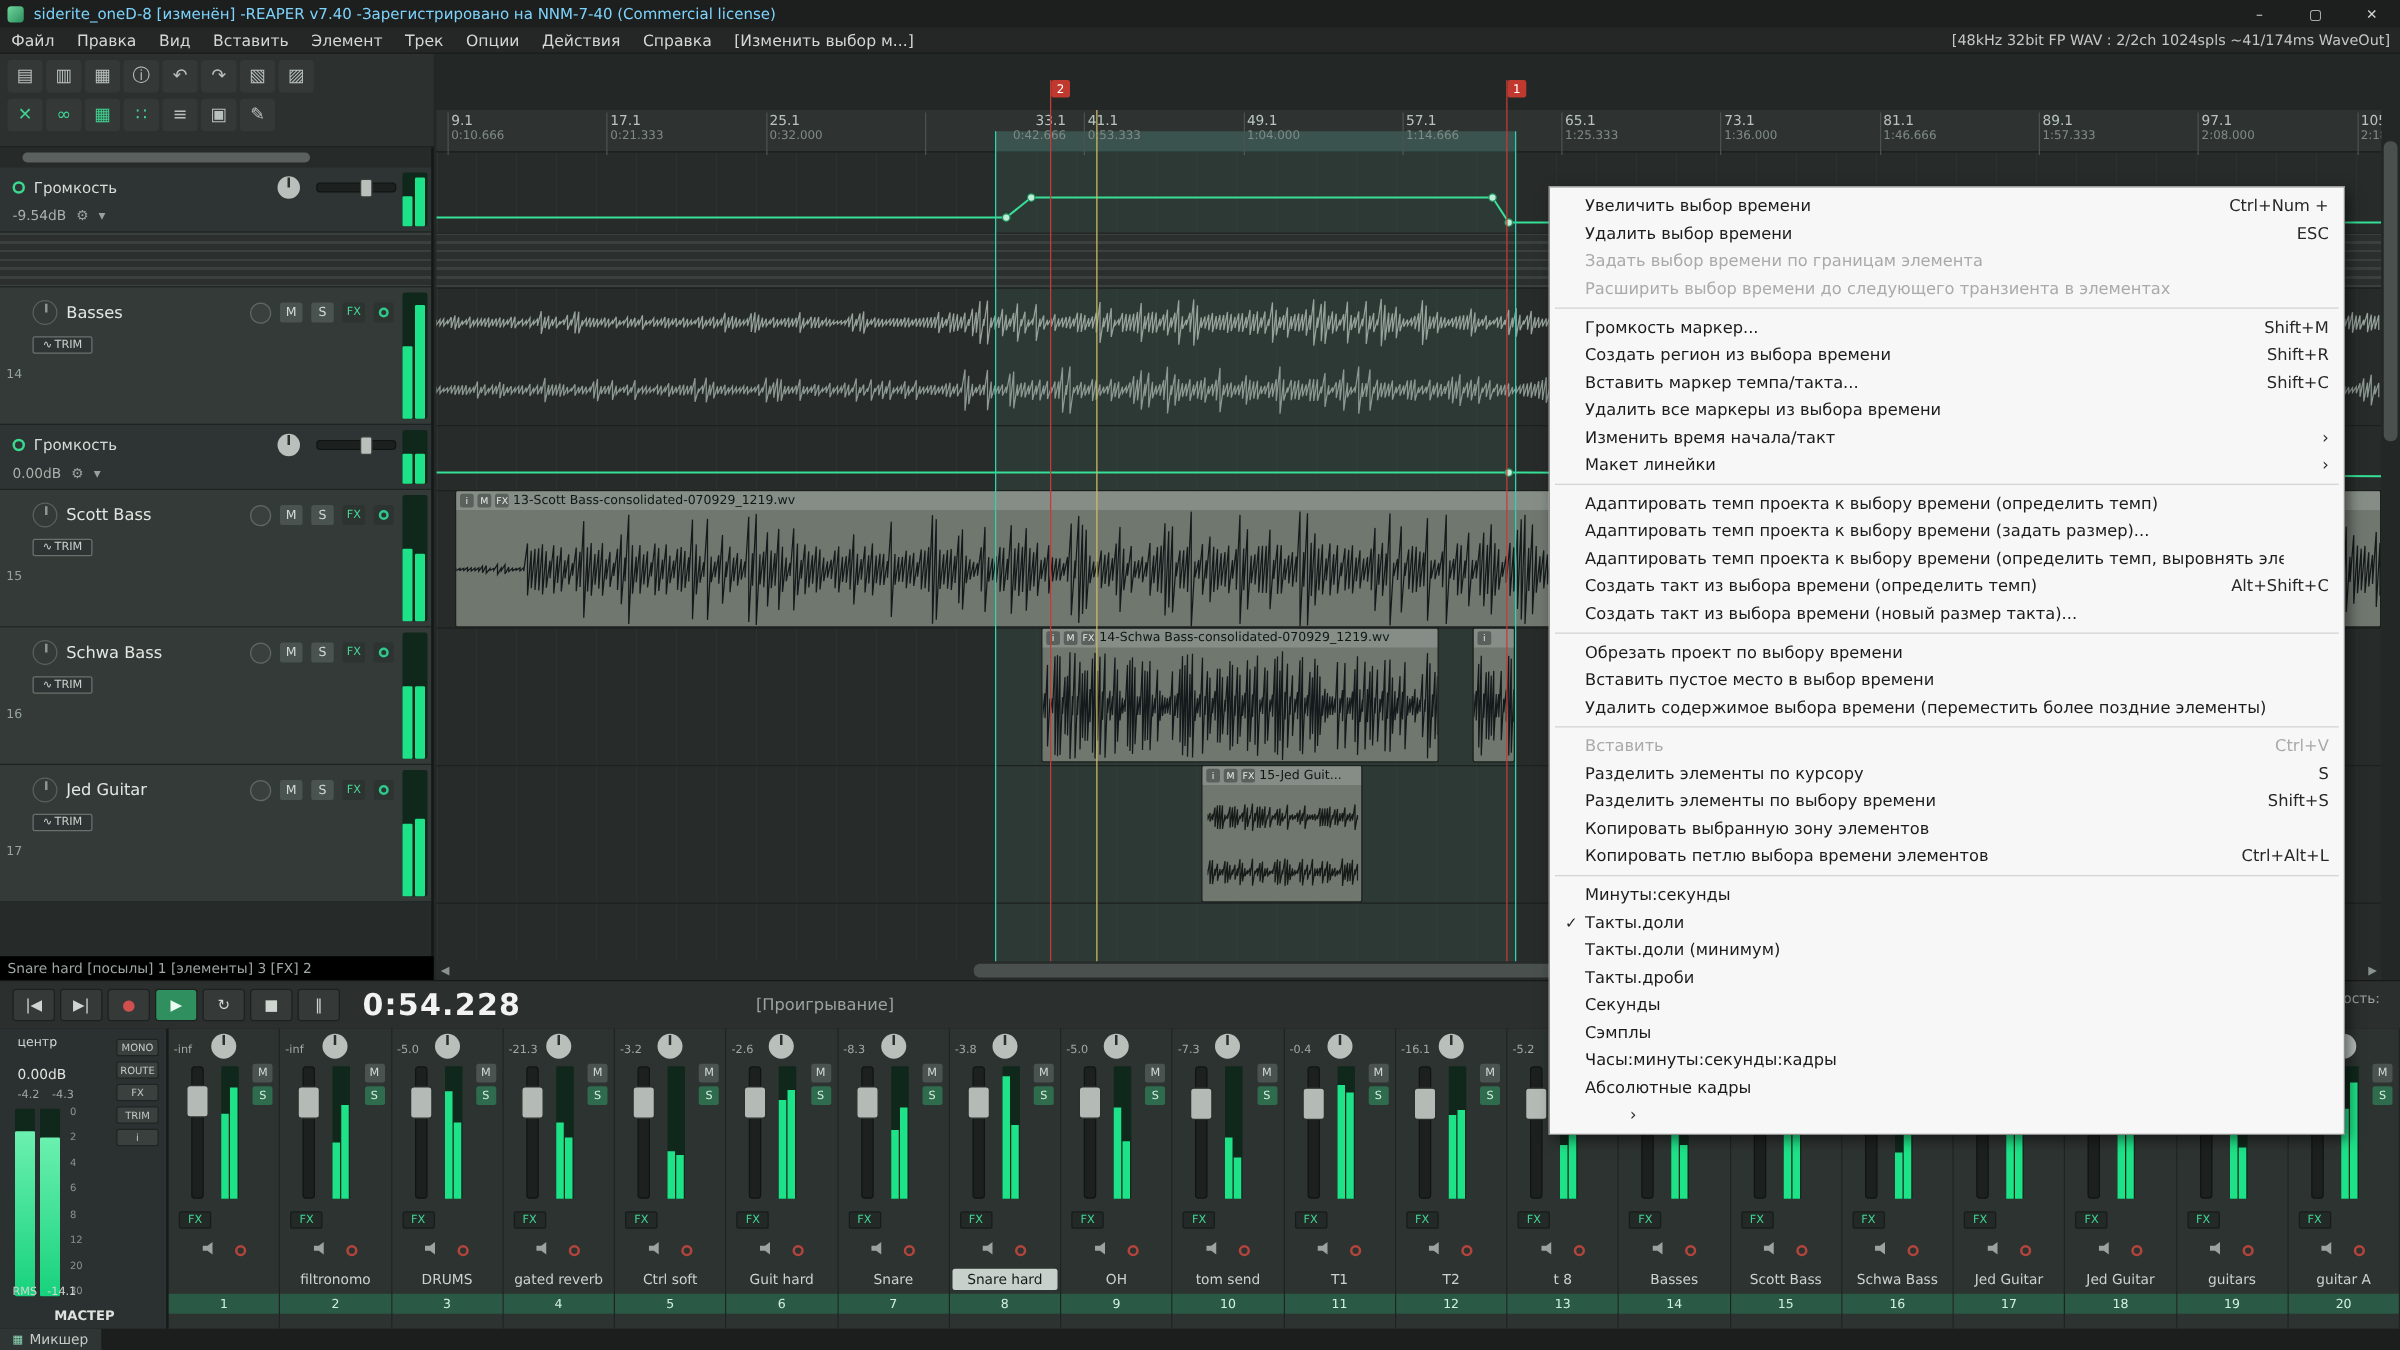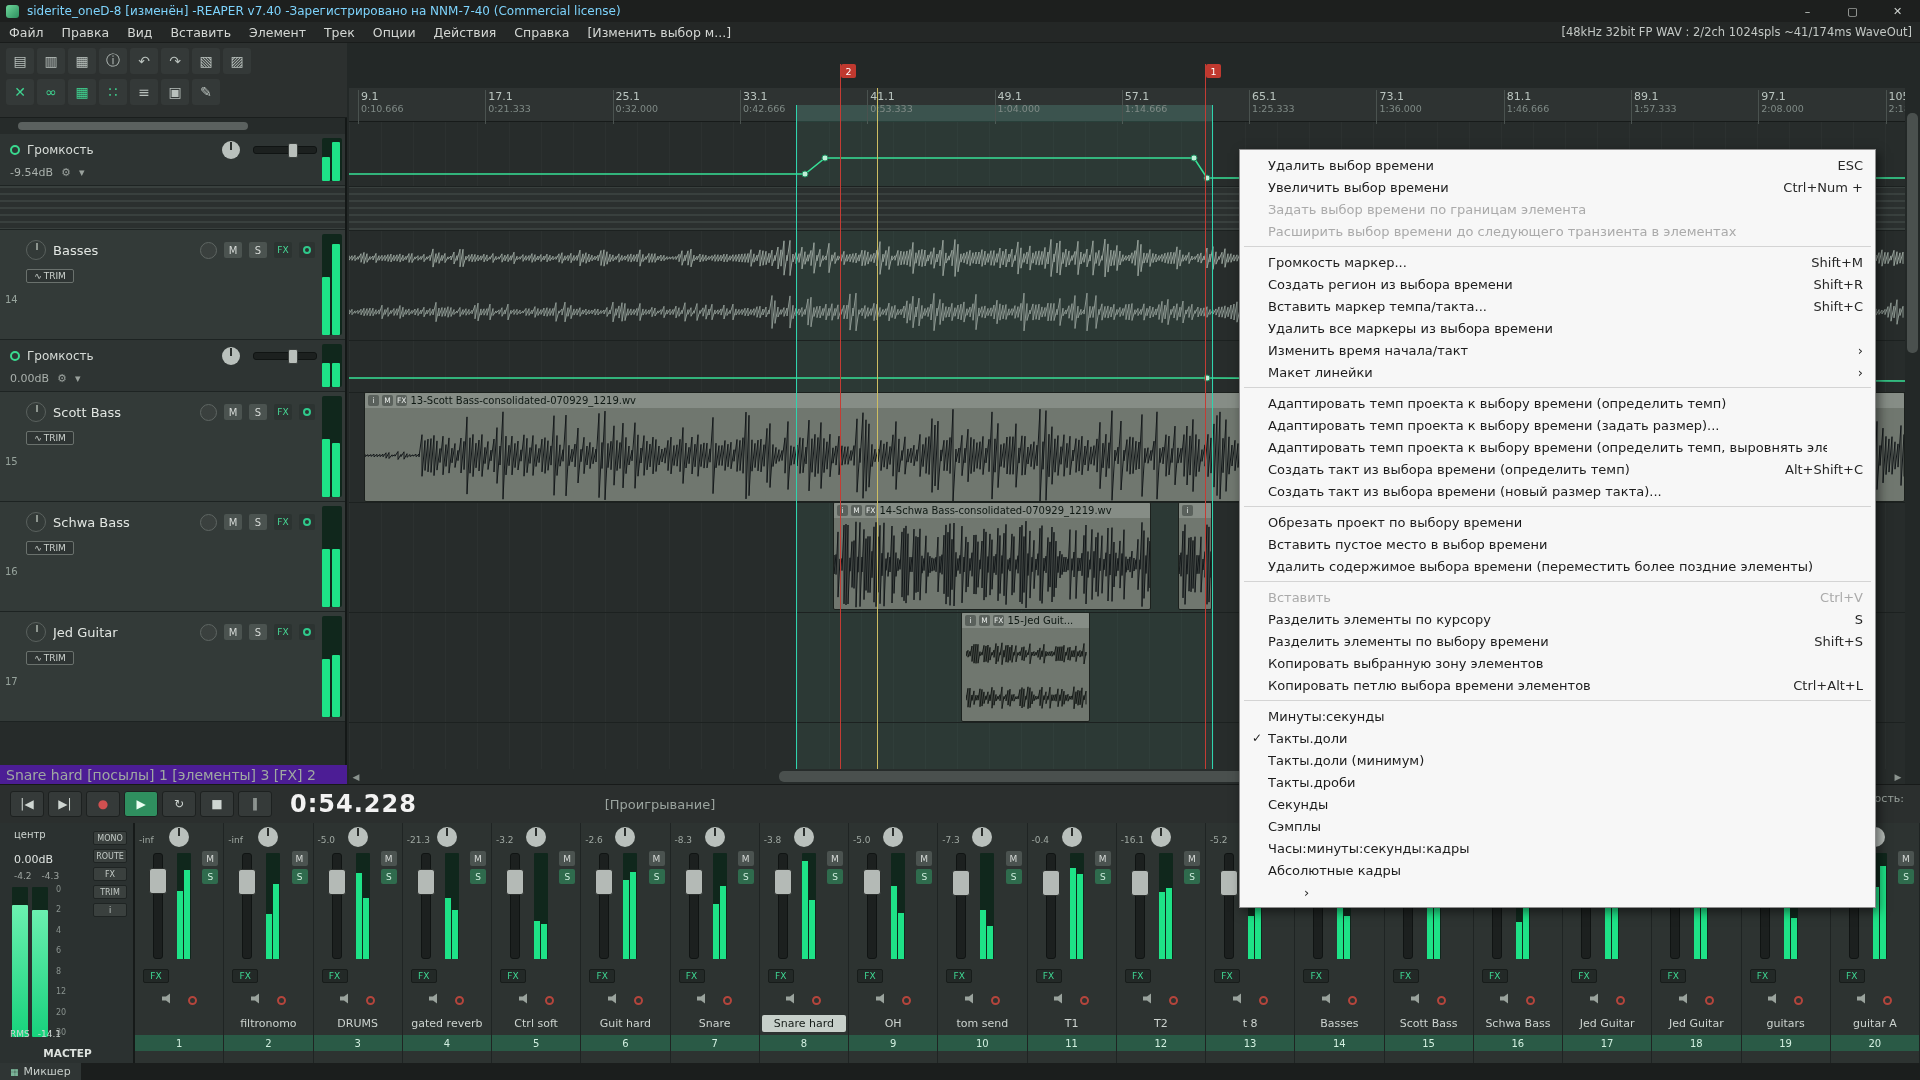--- a/index.html
+++ b/index.html
@@ -48,21 +48,21 @@
 .trk-name{font-size:13px;color:#e2e6e2;flex:1;white-space:nowrap;overflow:hidden}
 .trk-circle{width:17px;height:17px;border-radius:50%;background:#3a403e;border:1px solid #5f6663}
 .sq{width:18px;height:16px;display:flex;align-items:center;justify-content:center;font-size:10px;border-radius:2px;border:1px solid #22272&#53;;background:#4b5350;color:#d5d9d6}
 .sq.fx{background:#2c3331;color:#46d795;font-size:9px}
 .sq.pwr2{background:#2c3331;width:16px}
 .sq.pwr2 i{width:8px;height:8px;border:2px solid #2fc98b;border-radius:50%;display:block}
 .trim-btn{margin-top:9px;width:48px;height:14px;border:1px solid #6a716d;background:#2e3433;color:#ccd2ce;font-size:9px;display:flex;align-items:center;justify-content:center;gap:2px;border-radius:2px}
 .tcpmeter{position:absolute;right:3px;top:4px;bottom:4px;width:20px;display:flex;gap:2px;align-items:flex-end}
 .tcpmeter .bar{width:8px;background:#1ee287;border-radius:1px}
 .tcpmeter .bg{position:absolute;inset:0;background:#10271c;border-radius:2px}
-#status-line{position:absolute;left:0;top:765px;width:347px;height:19px;background:#4c1d95;color:#9fa8a2;font-size:14px;display:flex;align-items:center;padding-left:6px;z-index:5;white-space:nowrap}
+#status-line{position:absolute;left:0;top:765px;width:347px;height:19px;background:#000000;color:#9fa8a2;font-size:11px;display:flex;align-items:center;padding-left:6px;z-index:5;white-space:nowrap}
 
 
 #arrange{position:absolute;left:349px;top:43px;width:1556px;height:741px;background:#272c2b;z-index:4;overflow:hidden}
 #marker-lane{position:absolute;left:0;top:0;width:100%;height:45px;background:#232827}
 #ruler{position:absolute;left:0;top:45px;width:100%;height:34px;background:#2e3332;border-bottom:1px solid #171b1a}
 .tick{position:absolute;top:2px;width:110px}
 .tick-bar{font-size:11px;color:#b9c4bf}
 .tick-time{font-size:9.5px;color:#7f8a86}
 .tick-mark{position:absolute;left:-3px;top:0;width:1px;height:34px;background:#4a524f}
 #ruler-sel{position:absolute;left:447px;top:17px;width:416px;height:17px;background:rgba(120,235,205,.18)}
@@ -356,21 +356,21 @@
           <div class="tick" style="left: 139.3px;">
             <div class="tick-mark"></div>
             <div class="tick-bar">17.1</div>
             <div class="tick-time">0:21.333</div>
           </div>
           <div class="tick" style="left: 266.6px;">
             <div class="tick-mark"></div>
             <div class="tick-bar">25.1</div>
             <div class="tick-time">0:32.000</div>
           </div>
-          <div class="tick" style="left: 393.9px;">
+          <div class="tick" style="left: 393.9px; text-align: right;">
             <div class="tick-mark"></div>
             <div class="tick-bar">33.1</div>
             <div class="tick-time">0:42.666</div>
           </div>
           <div class="tick" style="left: 521.2px;">
             <div class="tick-mark"></div>
             <div class="tick-bar">41.1</div>
             <div class="tick-time">0:53.333</div>
           </div>
           <div class="tick" style="left: 648.5px;">
@@ -1059,27 +1059,27 @@
           </div>
           <div class="nm">guitar A</div>
           <div class="numc">20</div>
         </div>
       </div>
   </div>
 
   <div id="context-menu">
       <div class="menu-item">
         <span class="menu-check"></span>
+        <span class="menu-label">Увеличить выбор времени</span>
+        <span class="menu-shortcut">Ctrl+Num +</span>
+      </div>
+      <div class="menu-item">
+        <span class="menu-check"></span>
         <span class="menu-label">Удалить выбор времени</span>
         <span class="menu-shortcut">ESC</span>
-      </div>
-      <div class="menu-item">
-        <span class="menu-check"></span>
-        <span class="menu-label">Увеличить выбор времени</span>
-        <span class="menu-shortcut">Ctrl+Num +</span>
       </div>
       <div class="menu-item disabled">
         <span class="menu-check"></span>
         <span class="menu-label">Задать выбор времени по границам элемента</span>
         <span class="menu-shortcut"></span>
       </div>
       <div class="menu-item disabled">
         <span class="menu-check"></span>
         <span class="menu-label">Расширить выбор времени до следующего транзиента в элементах</span>
         <span class="menu-shortcut"></span>

